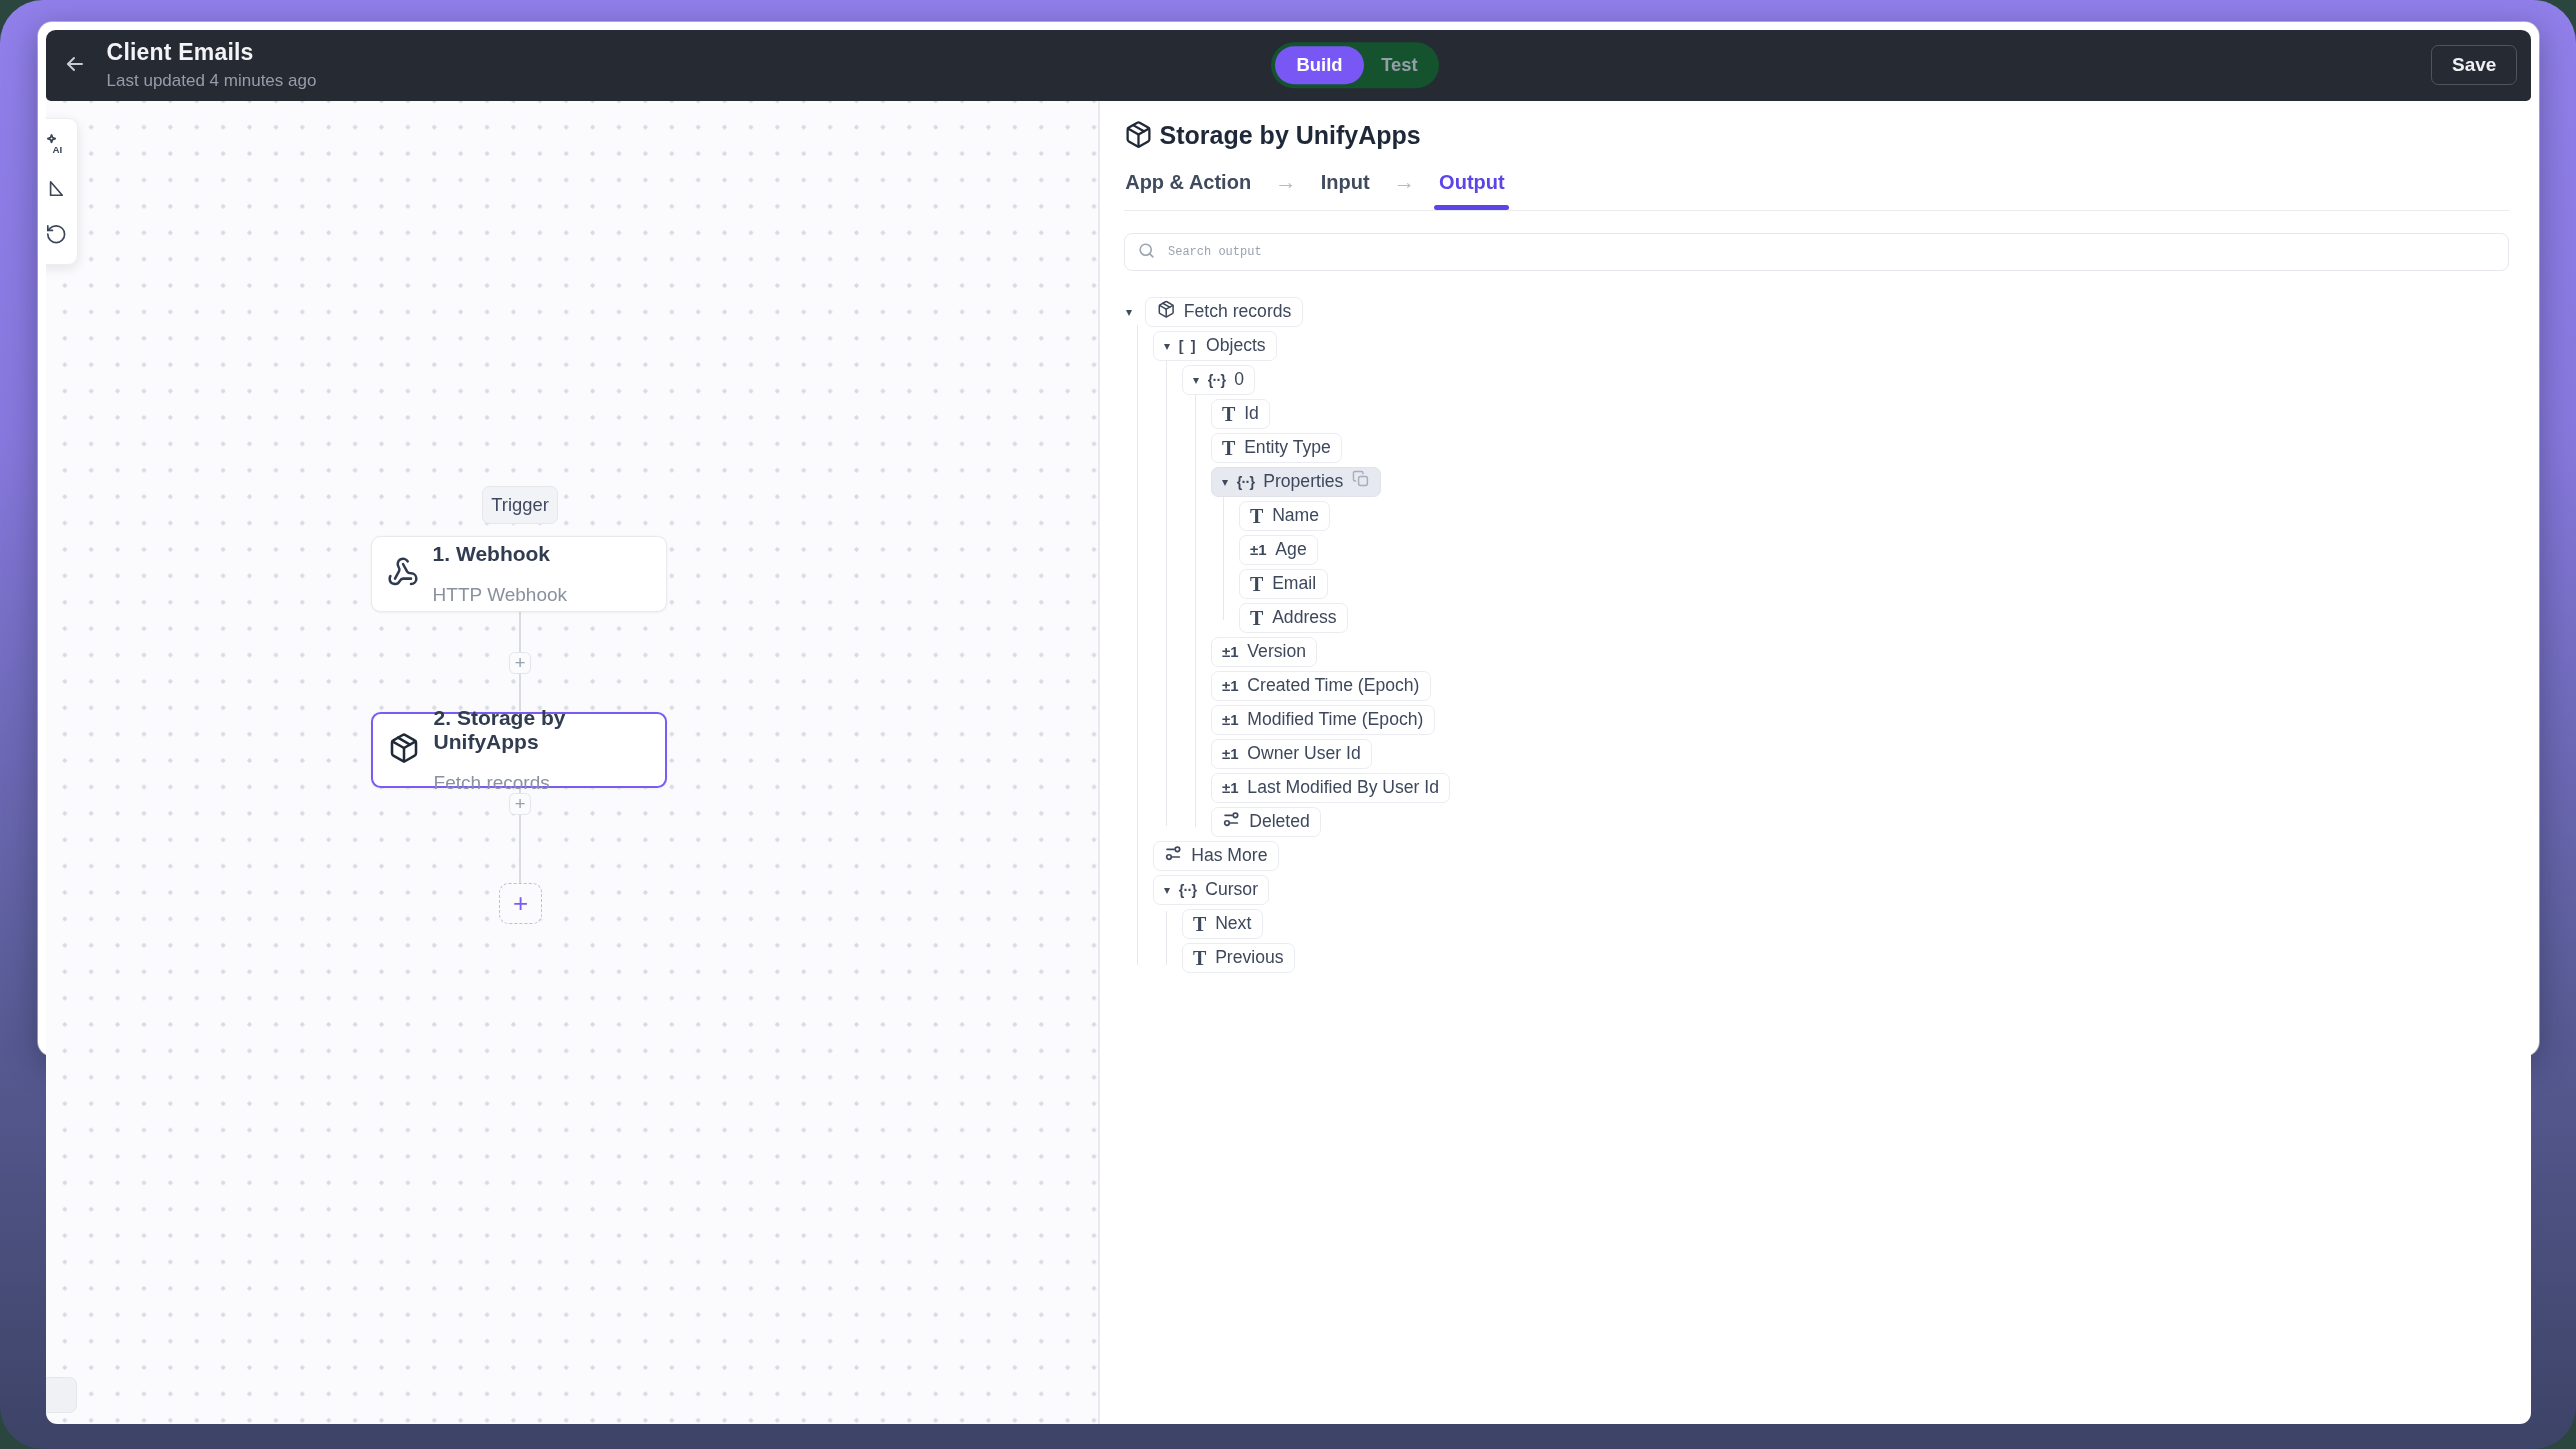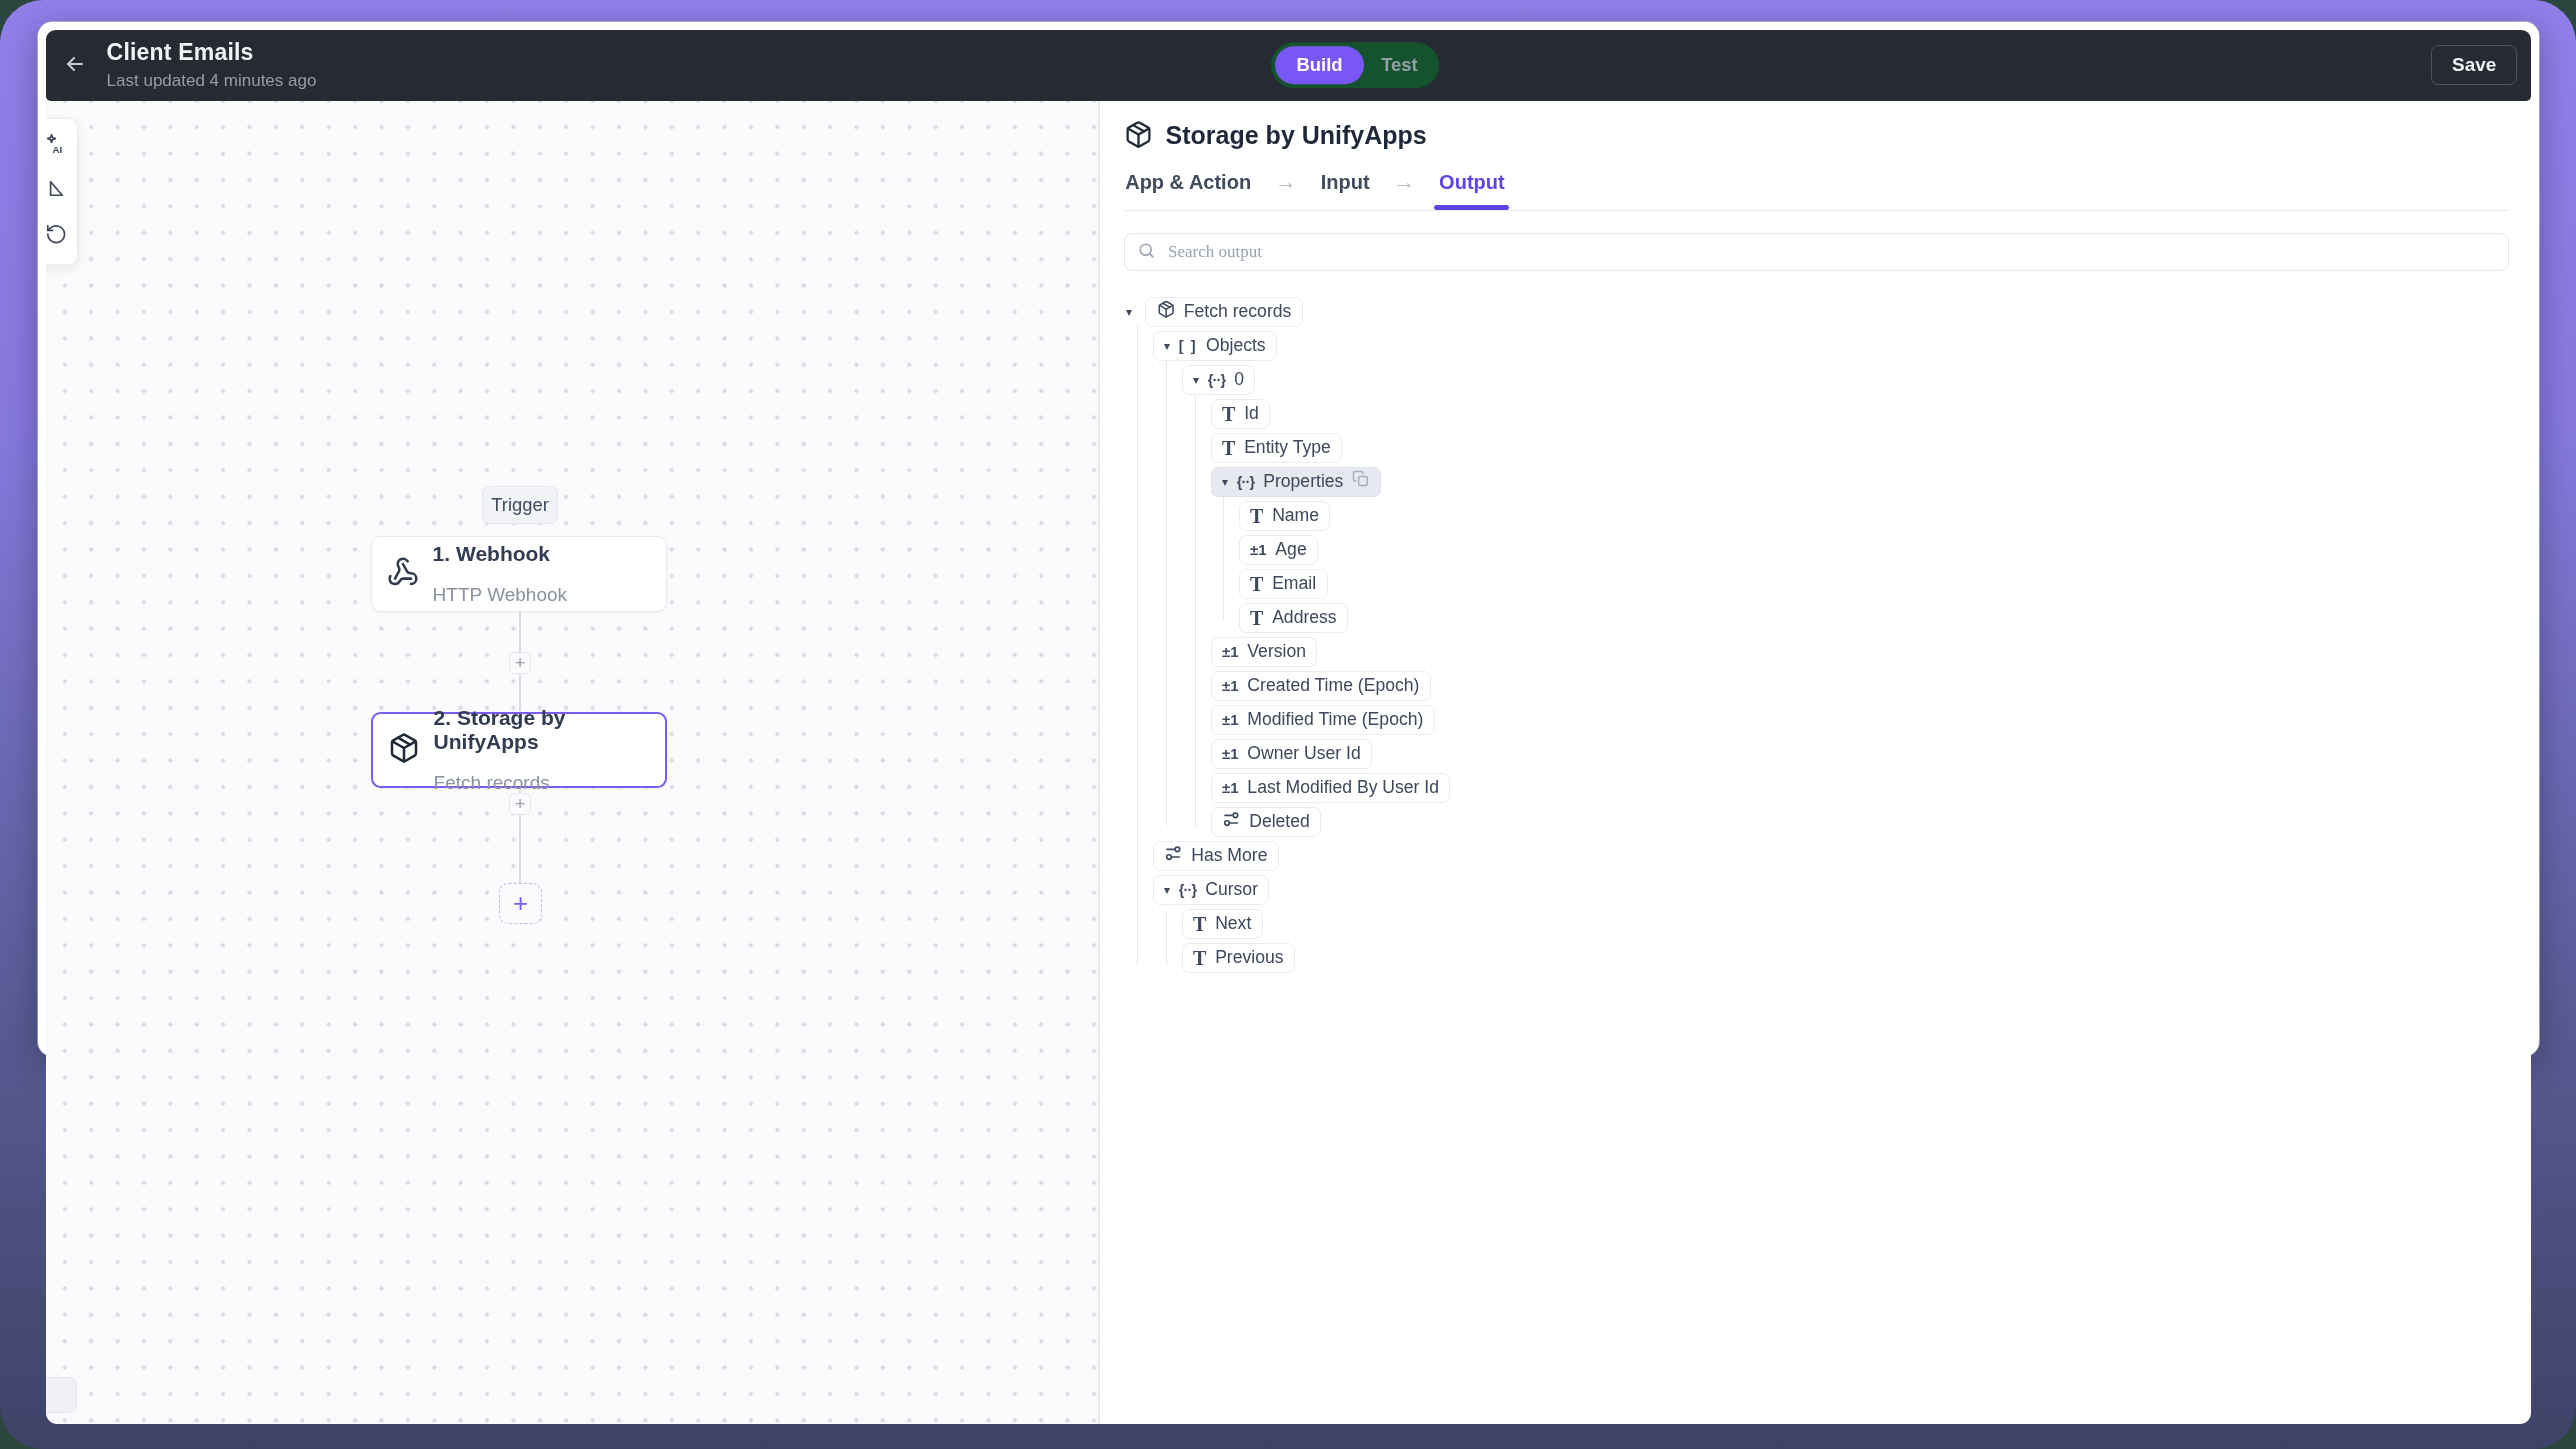--- a/index.html
+++ b/index.html
@@ -90,37 +90,37 @@
     border:1.6px dashed #b9bde0;border-radius:9.6px;background:#fbfbfd;
     display:flex;align-items:center;justify-content:center;
     color:#7b5cf3;font-size:26px;line-height:1;font-weight:400;cursor:pointer;
   }
   .corner-box{
     position:absolute;left:-4.8px;top:1276px;width:34px;height:34px;
     background:#f0f1f5;border:0.8px solid #e4e6ec;border-radius:7.2px;
   }
 
   
-  .phead{display:flex;align-items:center;gap:13px}
+  .phead{display:flex;align-items:center;gap:7px}
   .ptitle{font-size:25px;font-weight:700;color:#1e2838}
   .tabs{margin-top:17.6px;display:flex;align-items:center;gap:22.4px;border-bottom:1.6px solid #e9ebef}
   .tab{font-size:20px;font-weight:600;color:#404b5e;padding:0 1.6px 15px;position:relative;cursor:pointer}
   .tab.active{color:#5b45e8}
   .tab.active::after{
     content:"";position:absolute;left:-3.2px;right:-3.2px;bottom:-1.6px;height:5.6px;
     border-radius:3.2px;background:#5b45e8;
   }
   .tab-arrow{font-size:21.6px;color:#b4bbc6;padding-bottom:15px}
   .searchbox{
     margin-top:21.6px;height:38px;border:1.6px solid #e6e8ee;border-radius:8px;box-sizing:border-box;
     display:flex;align-items:center;gap:10.4px;padding:0 12px;background:#fff;
   }
   .searchbox input{
     border:none;outline:none;background:transparent;flex:1;
-    font-size:17px;color:#3d485c;font-family:Liberation Serif, serif;
+    font-size:12px;color:#3d485c;font-family:Liberation Mono, monospace;
   }
   .searchbox input::placeholder{color:#9aa3b0}
 
   .tree{margin-top:24px;position:relative}
   .trow{height:34px;display:flex;align-items:center;position:relative;z-index:1}
   .caret{font-size:12px;color:#3f4a5c;line-height:1}
   .caret.out{width:21.6px;padding-left:2.4px;box-sizing:border-box}
   .chip{
     display:inline-flex;align-items:center;gap:8.8px;height:30px;padding:0 10.4px;box-sizing:border-box;
     background:#ffffff;border:1.6px solid #eaecf1;border-radius:7.2px;

